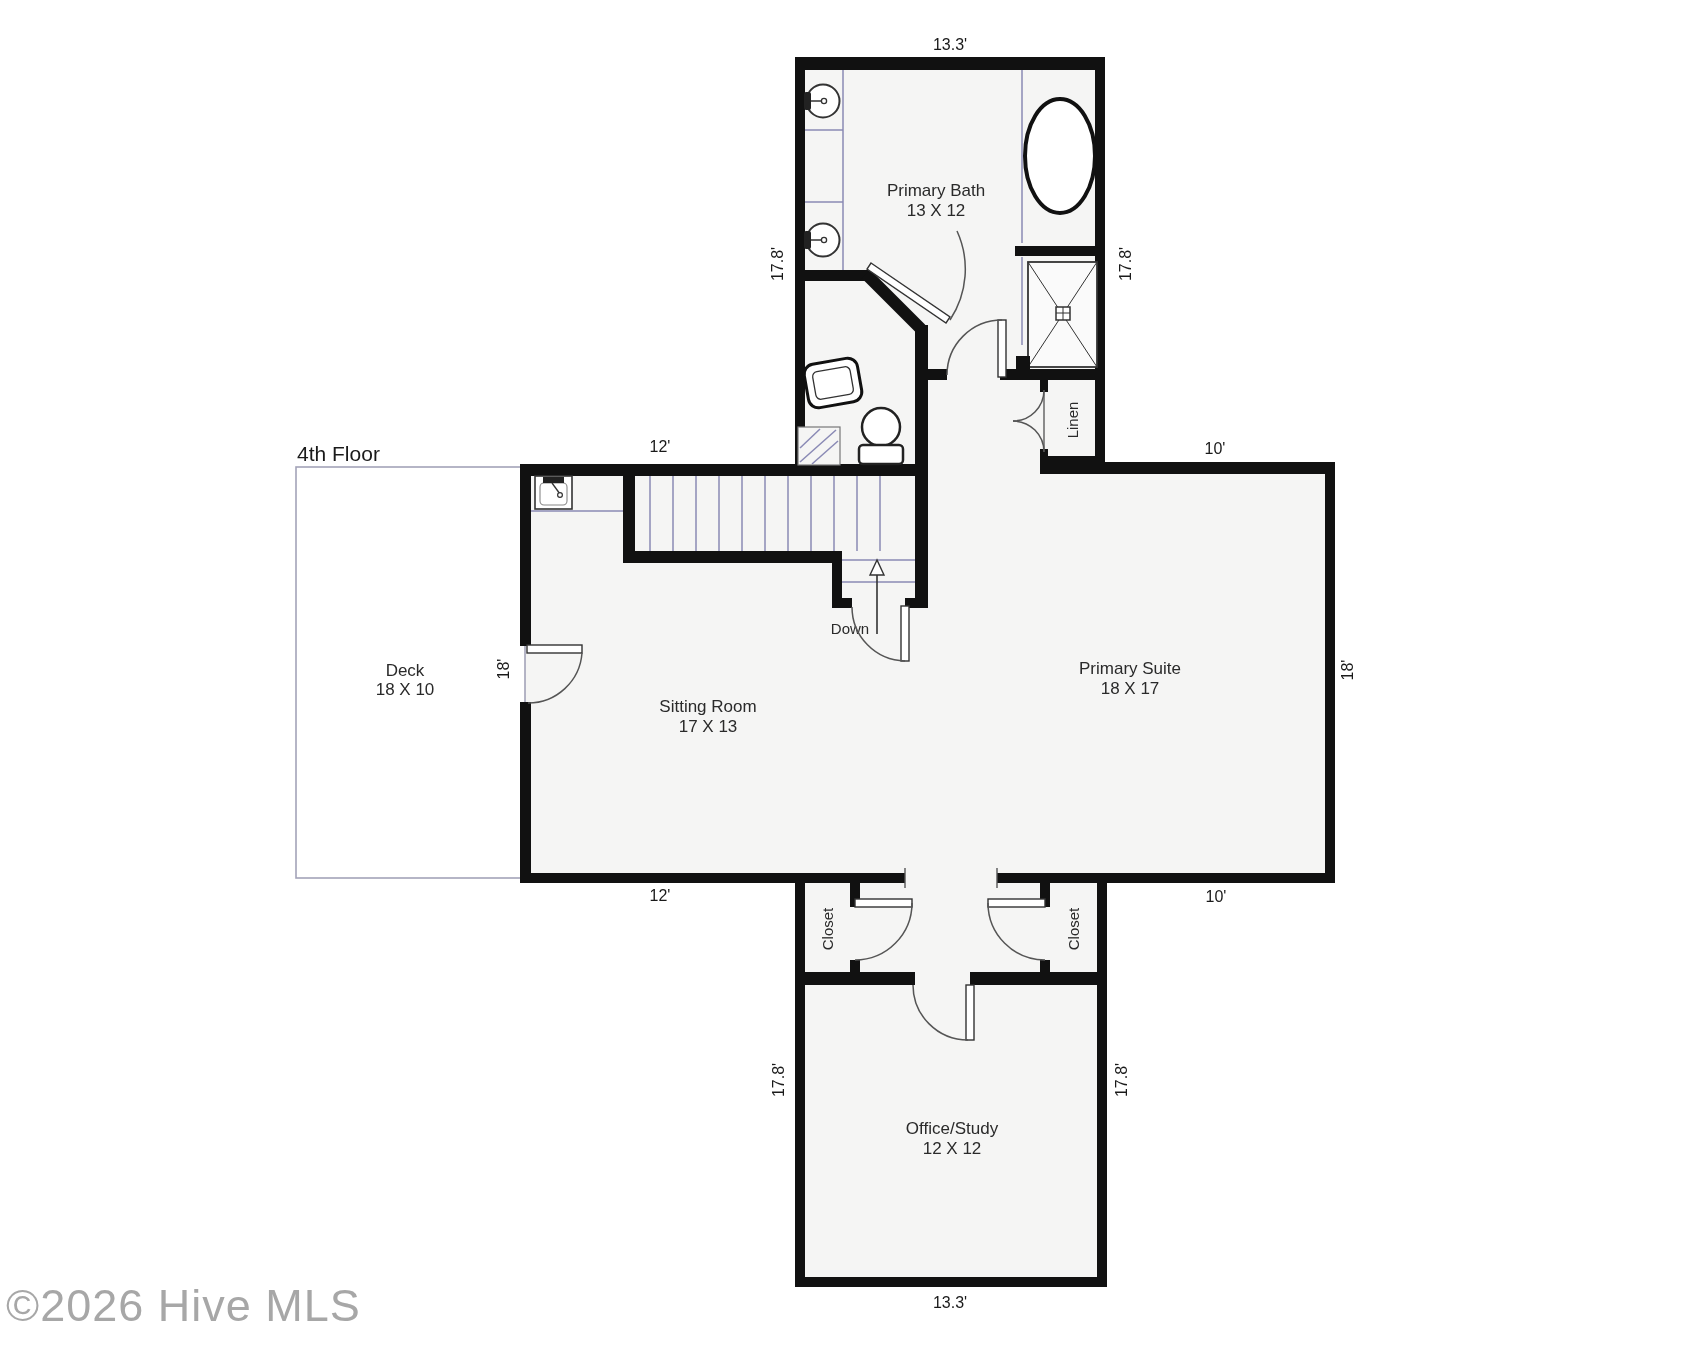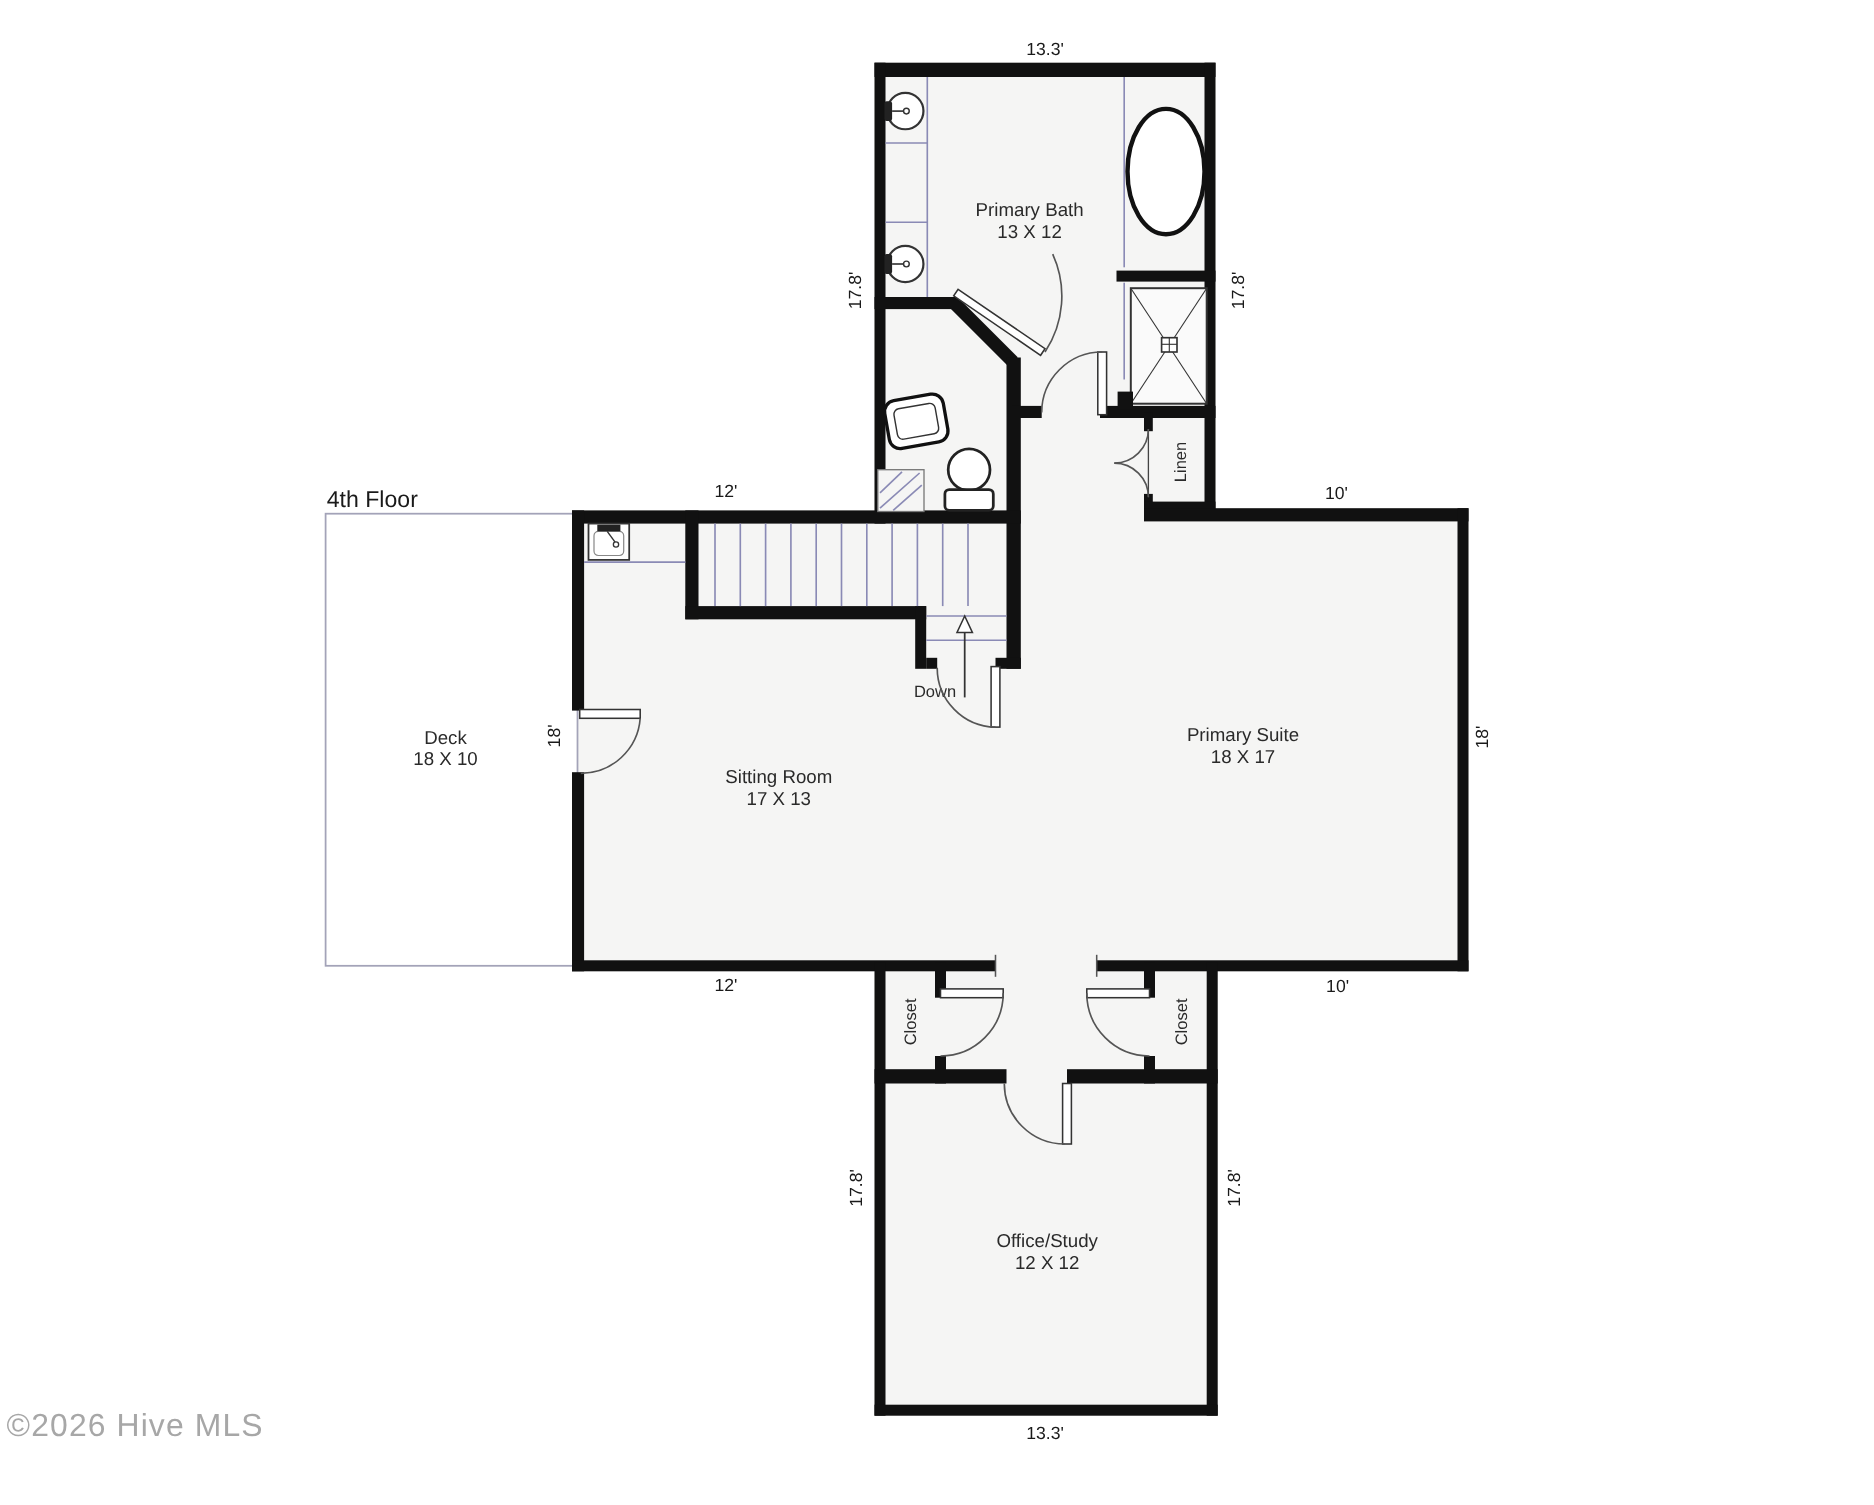--- a/index.html
+++ b/index.html
@@ -8,21 +8,21 @@
   .wall{fill:#111111;}
   .wallline{stroke:#111111;fill:none;}
   .floor{fill:#f5f5f4;}
   .fix{stroke:#8a8ab5;stroke-width:1.5;fill:none;}
   .arc{stroke:#555555;stroke-width:1.5;fill:none;}
   .leaf{fill:#ffffff;stroke:#333333;stroke-width:1.4;}
   .roomlabel{font-size:17px;fill:#2a2a2a;text-anchor:middle;}
   .dim{font-size:16px;fill:#1a1a1a;text-anchor:middle;}
   .smalllabel{font-size:15px;fill:#2a2a2a;text-anchor:middle;}
   .floortitle{font-size:21px;fill:#1a1a1a;}
-  .watermark{position:absolute;left:6px;top:1280px;font-size:29px;color:#8a8a8a;opacity:.75;letter-spacing:1px;}
+  .watermark{position:absolute;left:6px;top:1280px;font-size:45px;color:#8a8a8a;opacity:.75;letter-spacing:1px;}
 </style>
 </head>
 <body>
 
 <svg width="1704" height="1368" viewBox="0 0 1704 1368">
 
   <g>
     <rect class="floor" x="795" y="57" width="310" height="419"></rect>
     <rect class="floor" x="520" y="464" width="815" height="419"></rect>
     <rect class="floor" x="795" y="875" width="312" height="412"></rect>

